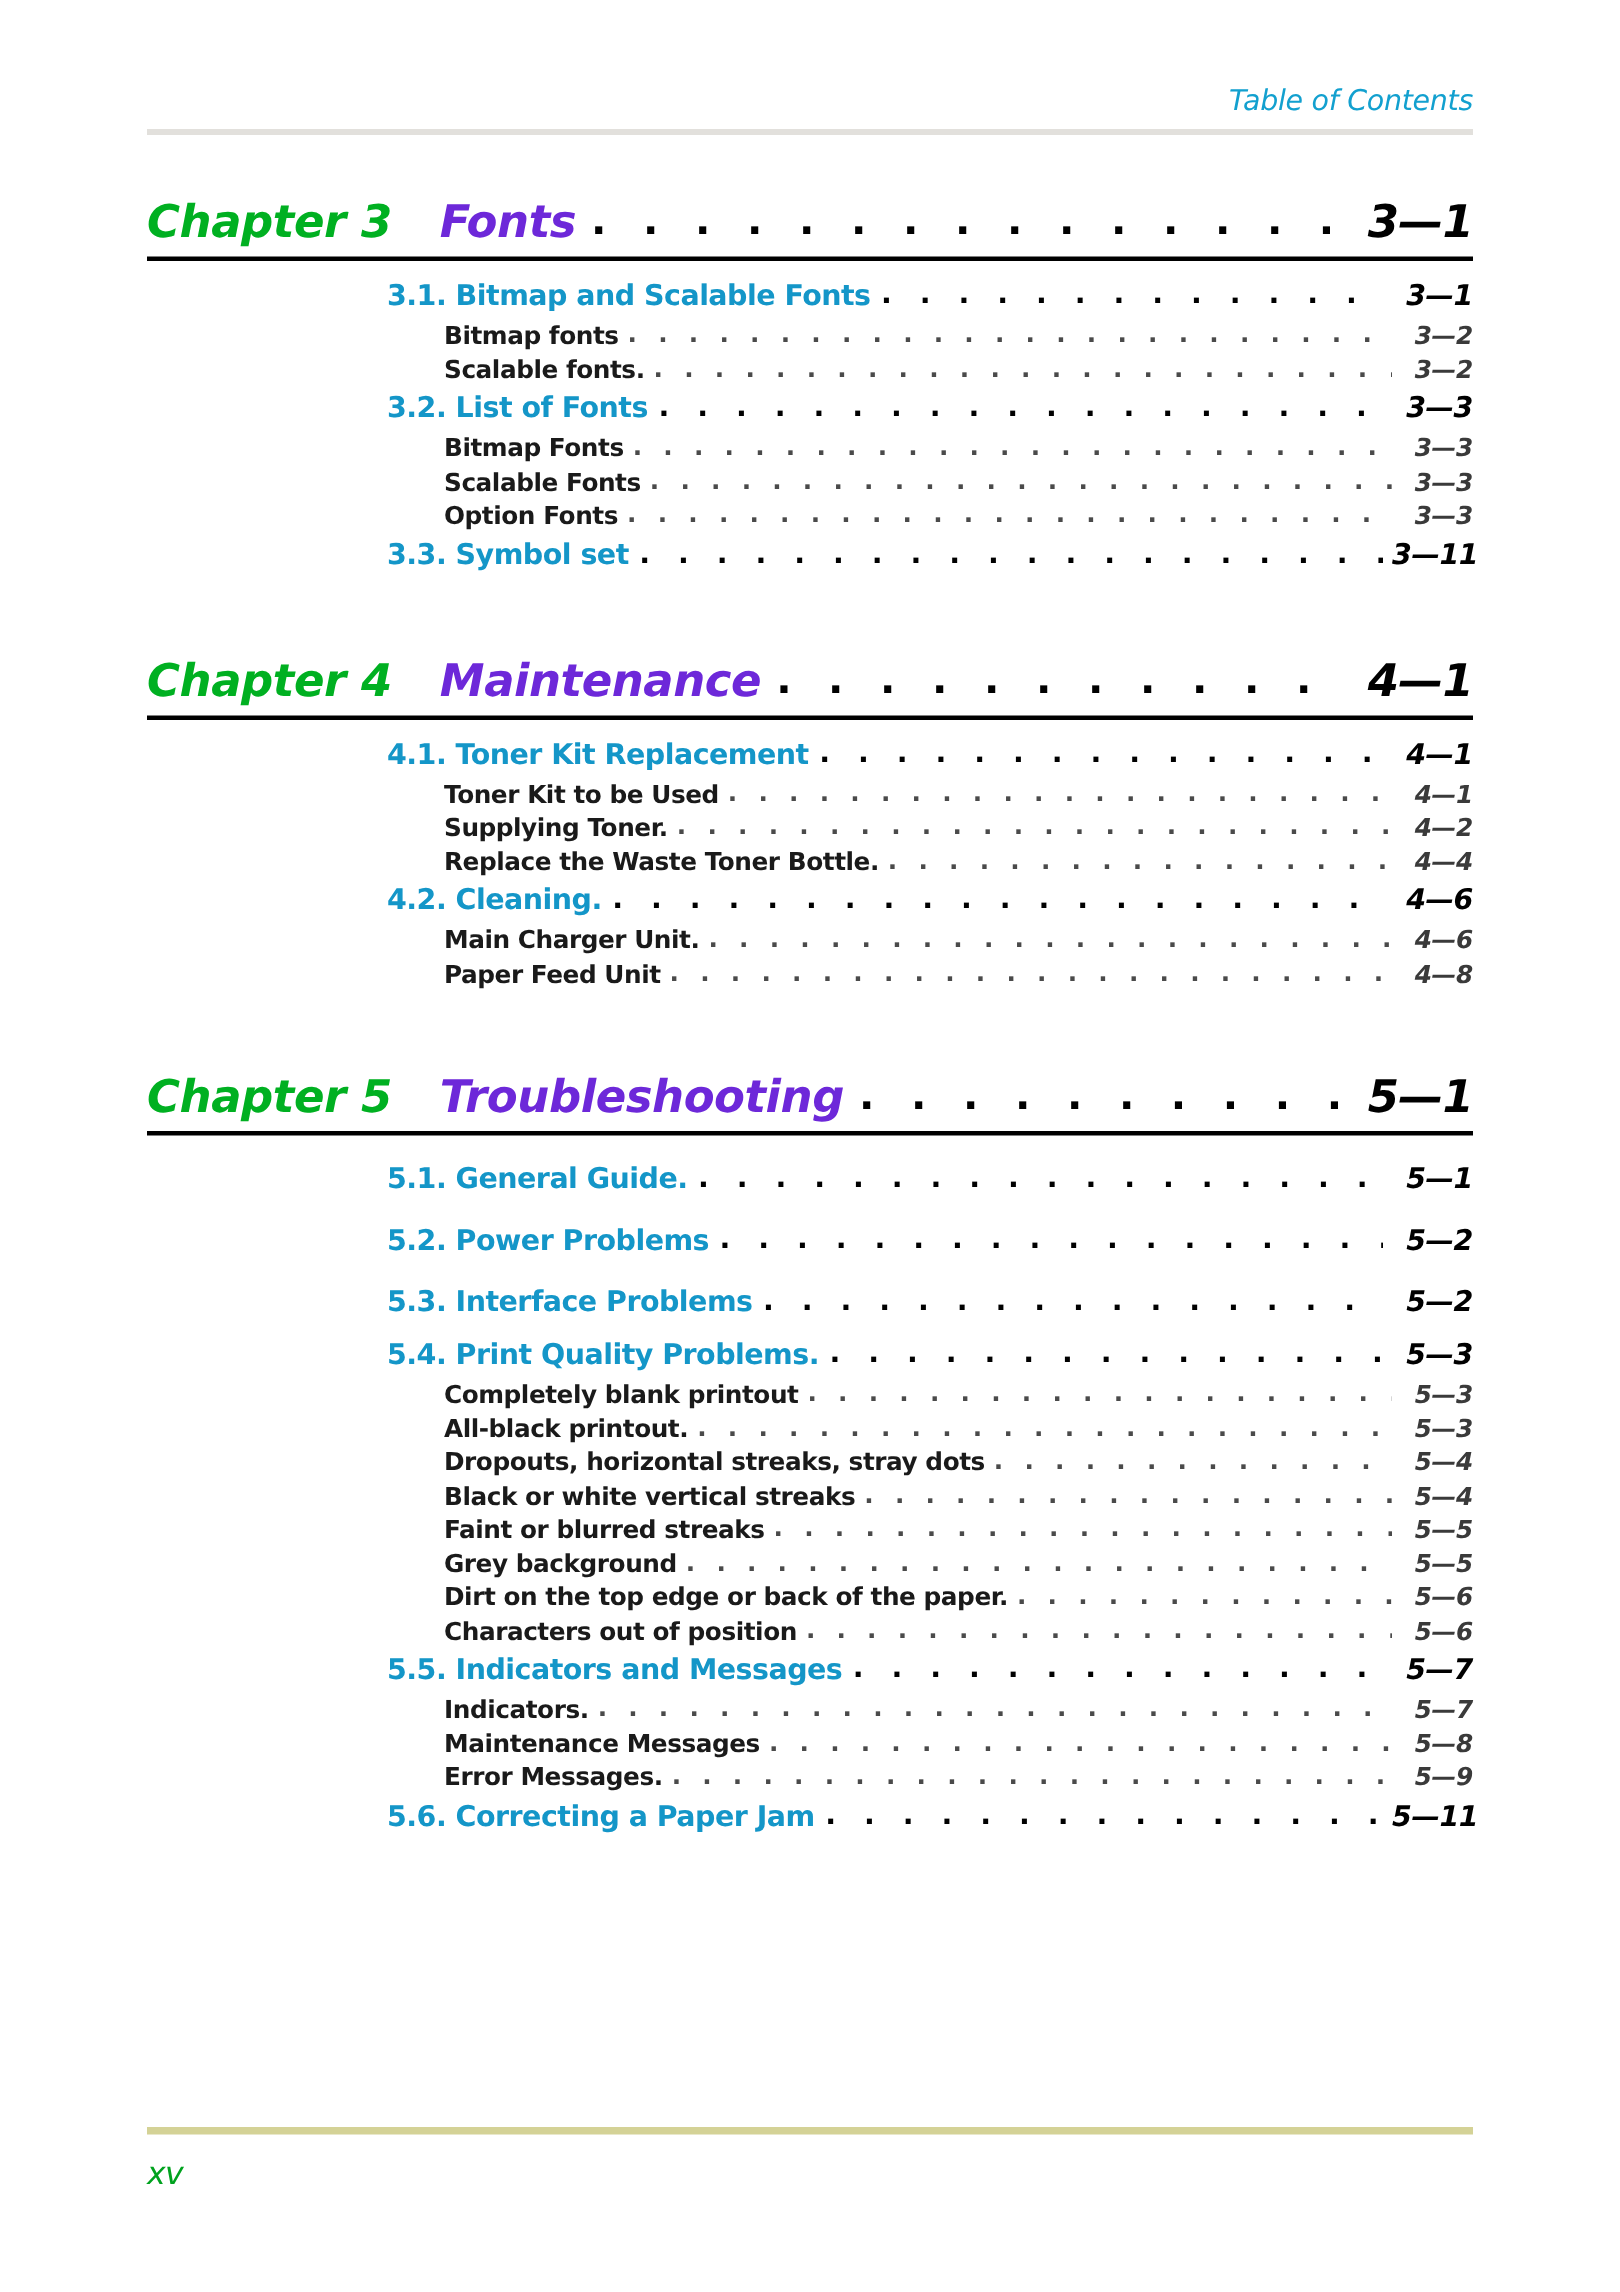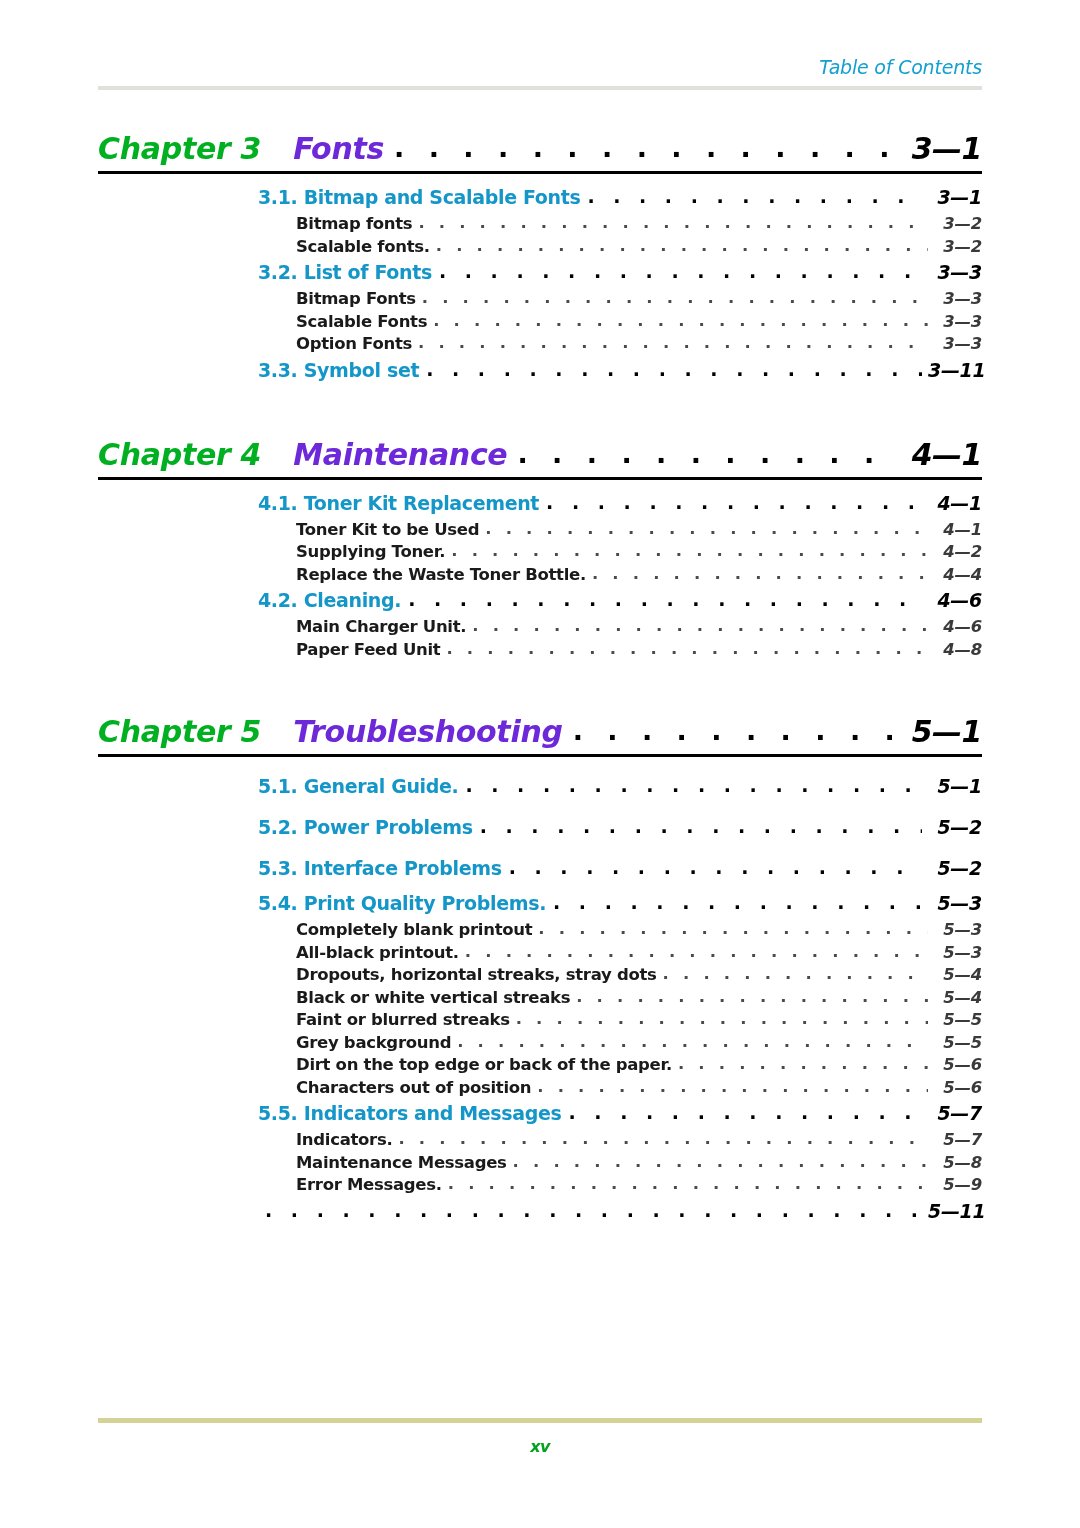--- a/index.html
+++ b/index.html
@@ -196,26 +196,26 @@
     top: 1418px;
     width: 884px;
   }
   .footer-rule {
     width: 884px;
     height: 5px;
     background: #d4d296;
   }
   .footer-page {
     display: block;
-    text-align: center;
+    text-align: left;
     margin-top: 14px;
     font-family: "DejaVu Sans", sans-serif;
     font-style: italic;
-    font-weight: bold;
-    font-size: 16px;
+    font-weight: normal;
+    font-size: 21px;
     color: #00a21e;
     letter-spacing: -0.5px;
   }
 </style>
 </head>
 <body>
 
 <div class="page">
 
   <div class="header">
@@ -466,20 +466,21 @@
               <span class="spacer"></span>
               <span class="sub-title">Error Messages.</span>
               <span class="sub-leader">. . . . . . . . . . . . . . . . . . . . . . . . . . . . . . . . . . . . . . . . . . . . . . . . . . . . . . . . . . . . . . . . . . . . . . . . . . . . . . . . . . . . . . . . . . . . . . . . . . . . . . . . . . . . . . . . . . . . . . . . . . . . . .</span>
               <span class="sub-page">5—9</span>
             </div>
           </div>
         </div>
         <div class="section-block">
           <div class="section-row">
             <span class="spacer"></span>
+            <span class="section-title">5.6. Correcting a Paper Jam</span>
             <span class="section-leader">. . . . . . . . . . . . . . . . . . . . . . . . . . . . . . . . . . . . . . . . . . . . . . . . . . . . . . . . . . . . . . . . . . . . . . . . . . . . . . . . . . . . . . . . . . . . . . . . . . . . . . . . . . . . . . . . . . . . . . . . . . . . . .</span>
             <span class="section-page">5—11</span>
           </div>
         </div>
       </div>
     </div>
 
   <div class="footer">
     <div class="footer-rule"></div>
     <span class="footer-page">xv</span>

